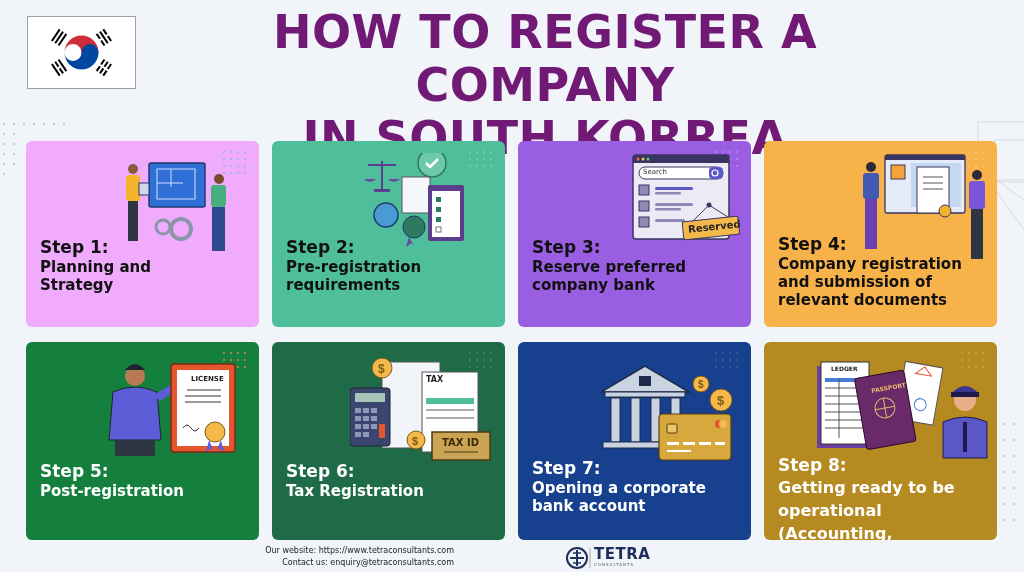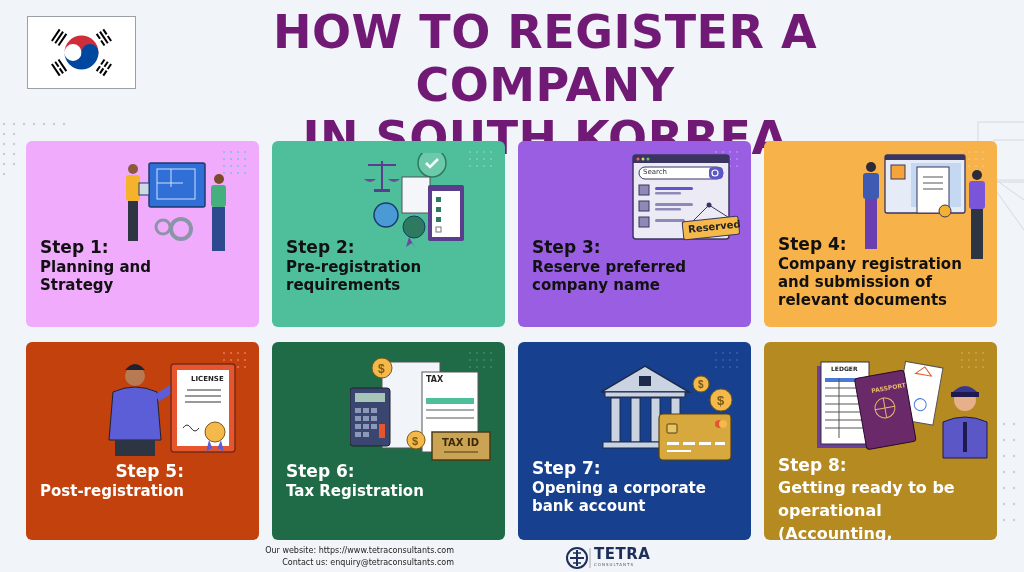--- a/index.html
+++ b/index.html
@@ -258,21 +258,21 @@
       <g transform="rotate(-6 80 76)">
           <rect x="52" y="66" width="56" height="18" rx="2" fill="#f5b84a" stroke="#3a3560"></rect>
         </g>
     </svg>
     <span style="position:absolute;left:12px;top:15px;font-size:7px;color:#333">Search</span>
     <span style="position:absolute;left:57px;top:68px;font-size:10px;font-weight:bold;color:#222;transform:rotate(-6deg)">Reserved</span>
   </div>
   <div class="text" style="top:95px;color:#111111">
     <span class="step">Step 3:</span>
     <span class="desc">Reserve preferred
-company name</span>
+company bank</span>
   </div>
 </div>
 
 <div class="card" style="left:764px;top:141px;height:186px;background:#f7b24a;">
   <svg class="dotgrid" width="30" height="28">
       <g fill="#f2c67a">
         <circle cx="3" cy="3" r="1"></circle>
         <circle cx="10" cy="3" r="1"></circle>
         <circle cx="17" cy="3" r="1"></circle>
         <circle cx="24" cy="3" r="1"></circle>
@@ -304,21 +304,21 @@
     <rect x="120" y="56" width="12" height="50" fill="#2d3442"></rect>
   </svg>
   <div class="text" style="top:92px;color:#111111">
     <span class="step">Step 4:</span>
     <span class="desc">Company registration
 and submission of
 relevant documents</span>
   </div>
 </div>
 
-<div class="card" style="left:26px;top:342px;height:198px;background:#c2410c;text-align:right;">
+<div class="card" style="left:26px;top:342px;height:198px;background:#15803d;">
   <svg class="dotgrid" width="30" height="28">
       <g fill="#ec7a58">
         <circle cx="3" cy="3" r="1"></circle>
         <circle cx="10" cy="3" r="1"></circle>
         <circle cx="17" cy="3" r="1"></circle>
         <circle cx="24" cy="3" r="1"></circle>
         <circle cx="3" cy="10" r="1"></circle>
         <circle cx="10" cy="10" r="1"></circle>
         <circle cx="17" cy="10" r="1"></circle>
         <circle cx="24" cy="10" r="1"></circle>

